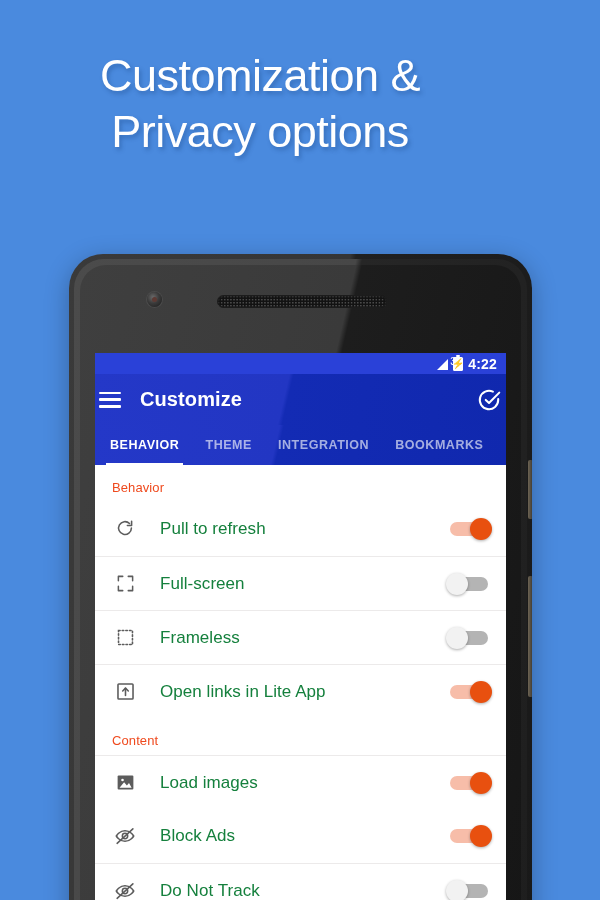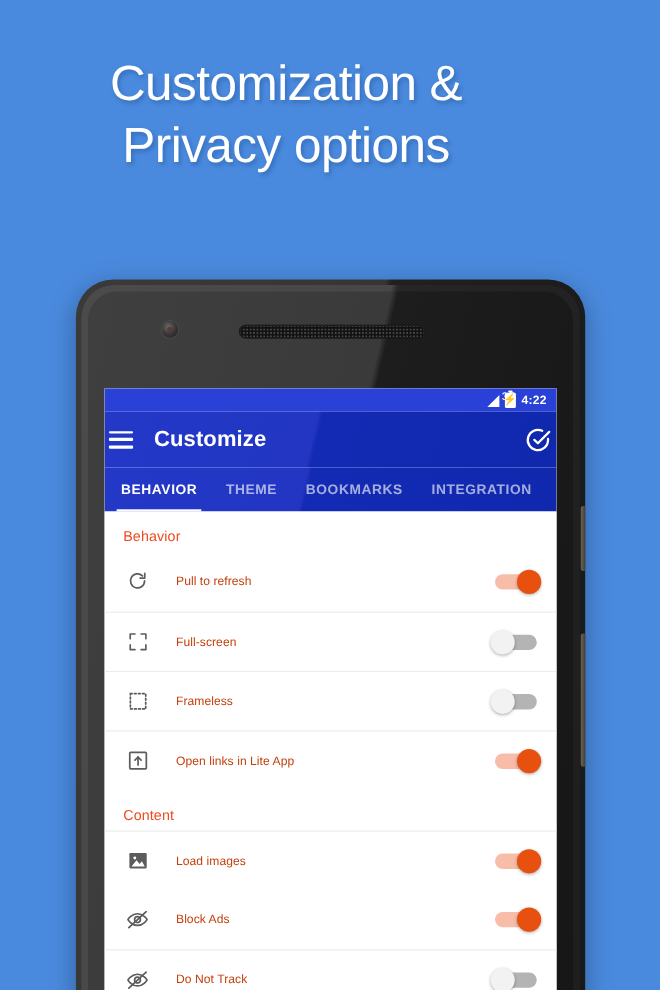--- a/index.html
+++ b/index.html
@@ -91,21 +91,21 @@
   }
   .batt::before{
     content:""; position:absolute; left:3px; top:-2px; width:4px; height:2px;
     background:#ffffff; border-radius:1px;
   }
   .batt .bolt{
     position:absolute; left:0; top:0; width:10px; height:14px;
     display:flex; align-items:center; justify-content:center;
     color:#2a41d8; font-size:10px; line-height:1;
   }
-  .clock{ font-size:11px; font-weight:700; letter-spacing:.2px; }
+  .clock{ font-size:14px; font-weight:700; letter-spacing:.2px; }
 
   .appbar{
     height:51px; position:relative;
     background:linear-gradient(103deg,#2438c8 0%,#2236c3 46%,#132bb4 47%,#1028ae 100%);
     display:flex; align-items:center; padding:0 4px;
   }
   .hamburger{ width:22px; height:16px; display:flex; flex-direction:column; justify-content:space-between; cursor:pointer; }
   .hamburger span{ display:block; height:2.6px; background:#fff; border-radius:1px; }
   .appbar-title{
     color:#ffffff; font-size:20px; font-weight:700; margin-left:19px;
@@ -142,21 +142,21 @@
     border-top:1px solid #eceaea;
     cursor:pointer;
   }
   .row.no-line{ border-top:none; }
   .row-icon{
     width:26px; height:26px; flex:0 0 26px;
     display:flex; align-items:center; justify-content:center;
     color:#5c5c5c;
   }
   .row-label{
-    margin-left:22px; font-size:11px; color:#c2410c; flex:1;
+    margin-left:22px; font-size:17px; color:#15803d; flex:1;
     letter-spacing:.05px;
   }
   .switch{ position:relative; width:46px; height:22px; flex:0 0 46px; }
   .switch .track{
     position:absolute; left:4px; top:4px; width:38px; height:14px;
     border-radius:7px;
   }
   .switch .thumb{
     position:absolute; top:0; width:22px; height:22px; border-radius:50%;
     box-shadow:0 1px 3px rgba(0,0,0,.32);
@@ -211,24 +211,24 @@
     </div>
 
     <div class="tabs">
       <div class="tab active">
         <span>BEHAVIOR</span>
       </div>
       <div class="tab">
         <span>THEME</span>
       </div>
       <div class="tab">
+        <span>INTEGRATION</span>
+      </div>
+      <div class="tab">
         <span>BOOKMARKS</span>
-      </div>
-      <div class="tab">
-        <span>INTEGRATION</span>
       </div>
     </div>
 
     <div class="list">
 
       <div class="section-head">Behavior</div>
 
       <div class="row no-line">
         <div class="row-icon">
           <svg viewBox="0 0 24 24" width="22" height="22" fill="none" stroke="#5c5c5c" stroke-width="1.7" stroke-linecap="round" stroke-linejoin="round">

